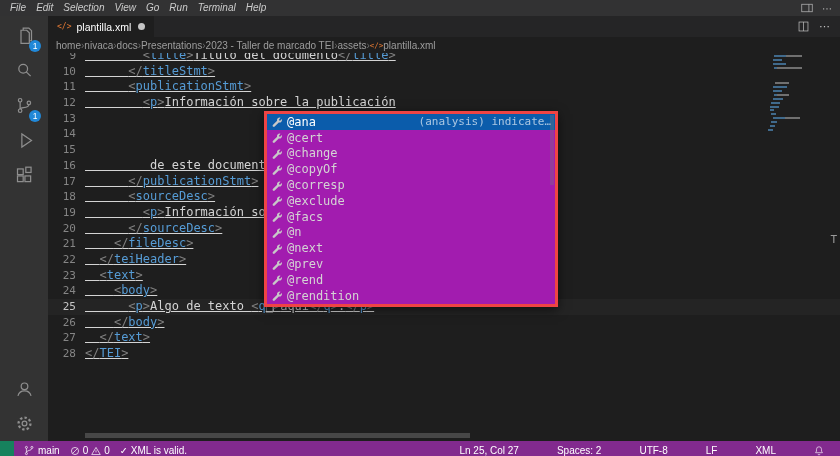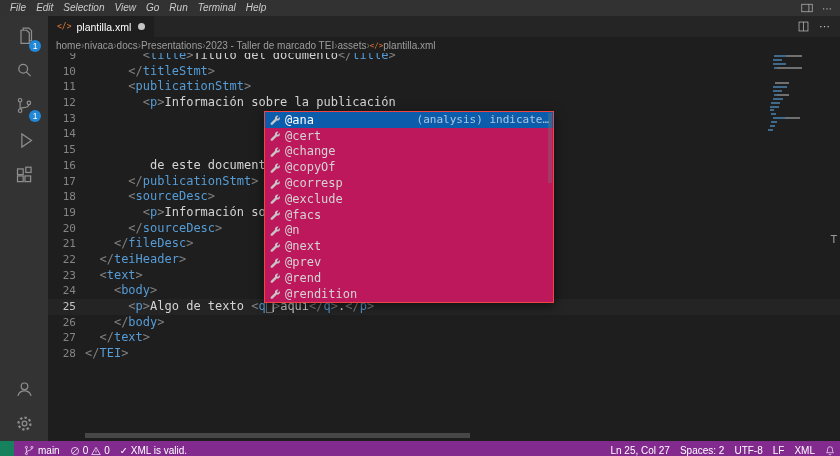--- a/index.html
+++ b/index.html
@@ -34,49 +34,49 @@
   .bc-sep{color:#6e6e6e;font-size:10px;}
   .bc-file-icon{color:#e37933;font-family:"DejaVu Sans Mono",monospace;font-size:7.5px;}
 
   
   .editor{flex:1;position:relative;overflow:hidden;font-family:"DejaVu Sans Mono",monospace;}
   .code-lines{position:absolute;top:-5px;left:0;right:0;}
   .code-line{display:flex;height:15.7px;line-height:15.7px;font-size:12px;}
   .code-line.current{background:#242424;}
   .ln{width:28px;flex:0 0 auto;text-align:right;padding-right:9px;color:#858585;font-size:11px;}
   .code-line.current .ln{color:#c6c6c6;}
-  .code{white-space:pre;color:var(--text,#D4D4D4);}
+  .code{white-space:pre;color:var(--text,#D4D4D4);text-decoration:underline;}
   .tok-p{color:var(--punctuation,#808080);}
   .tok-t{color:var(--tag,#569CD6);}
   .tok-x{color:var(--text,#D4D4D4);}
   .tok-box{box-shadow:inset 0 0 0 1px #6e6e6e;}
   .caret{display:inline-block;width:1.5px;margin-right:-1.5px;height:13px;background:#bdbdbd;vertical-align:-2px;}
 
   
-  .suggest{position:absolute;left:216px;top:58px;width:288px;background:#be185d;border:1px solid #ef4444;box-shadow:0 3px 10px rgba(0,0,0,.55);z-index:6;}
+  .suggest{position:absolute;left:216px;top:58px;width:288px;background:#a21caf;border:3px solid #ef4444;box-shadow:0 3px 10px rgba(0,0,0,.55);z-index:6;}
   .sg-row{height:15.8px;display:flex;align-items:center;gap:5px;padding:0 4px;font-size:12px;font-family:"DejaVu Sans Mono",monospace;color:#d4d4d4;white-space:nowrap;overflow:hidden;}
   .sg-row.selected{background:var(--selected-suggestion-bg,#0B5CAB);color:#ffffff;}
   .sg-icon{display:flex;align-items:center;flex:0 0 auto;}
   .sg-detail{margin-left:auto;font-size:11px;color:rgba(255,255,255,.65);overflow:hidden;text-overflow:ellipsis;}
   .sg-scroll{position:absolute;right:1px;top:1px;width:4px;height:70px;background:rgba(121,121,121,.35);}
 
   
   .minimap{position:absolute;right:36px;top:2px;width:36px;}
   .mm-row{height:2px;margin-bottom:1.9px;white-space:nowrap;font-size:0;}
   .mm-tag{display:inline-block;height:2px;background:rgba(86,156,214,.6);vertical-align:top;}
   .mm-text{display:inline-block;height:2px;background:rgba(212,212,212,.45);vertical-align:top;}
 
   .stray-t{position:absolute;right:3px;top:180px;color:#9a9a9a;font-size:11px;font-family:"DejaVu Sans Mono",monospace;}
   .hscroll{position:absolute;left:37px;bottom:3px;width:385px;height:5px;background:rgba(121,121,121,.45);}
 
   
   .statusbar{height:15px;background:var(--statusbar-bg,#822A8E);display:flex;align-items:flex-end;color:#ffffff;font-size:10px;flex:0 0 auto;}
   .sb-remote{width:14px;height:15px;background:var(--remote-bg,#16825D);margin-right:5px;flex:0 0 auto;}
   .sb-item{display:flex;align-items:center;gap:3px;padding:0 5px;white-space:nowrap;}
-  .sb-right{margin-left:auto;display:flex;align-items:center;padding-right:0;}
+  .sb-right{margin-left:auto;display:flex;align-items:center;padding-right:11px;gap:28px;}
   .sb-check{font-size:9.5px;}
   svg{display:block;}
 </style>
 </head>
 <body>
 
 <div class="window">
 
   <div class="titlebar">
     <div class="menus">

